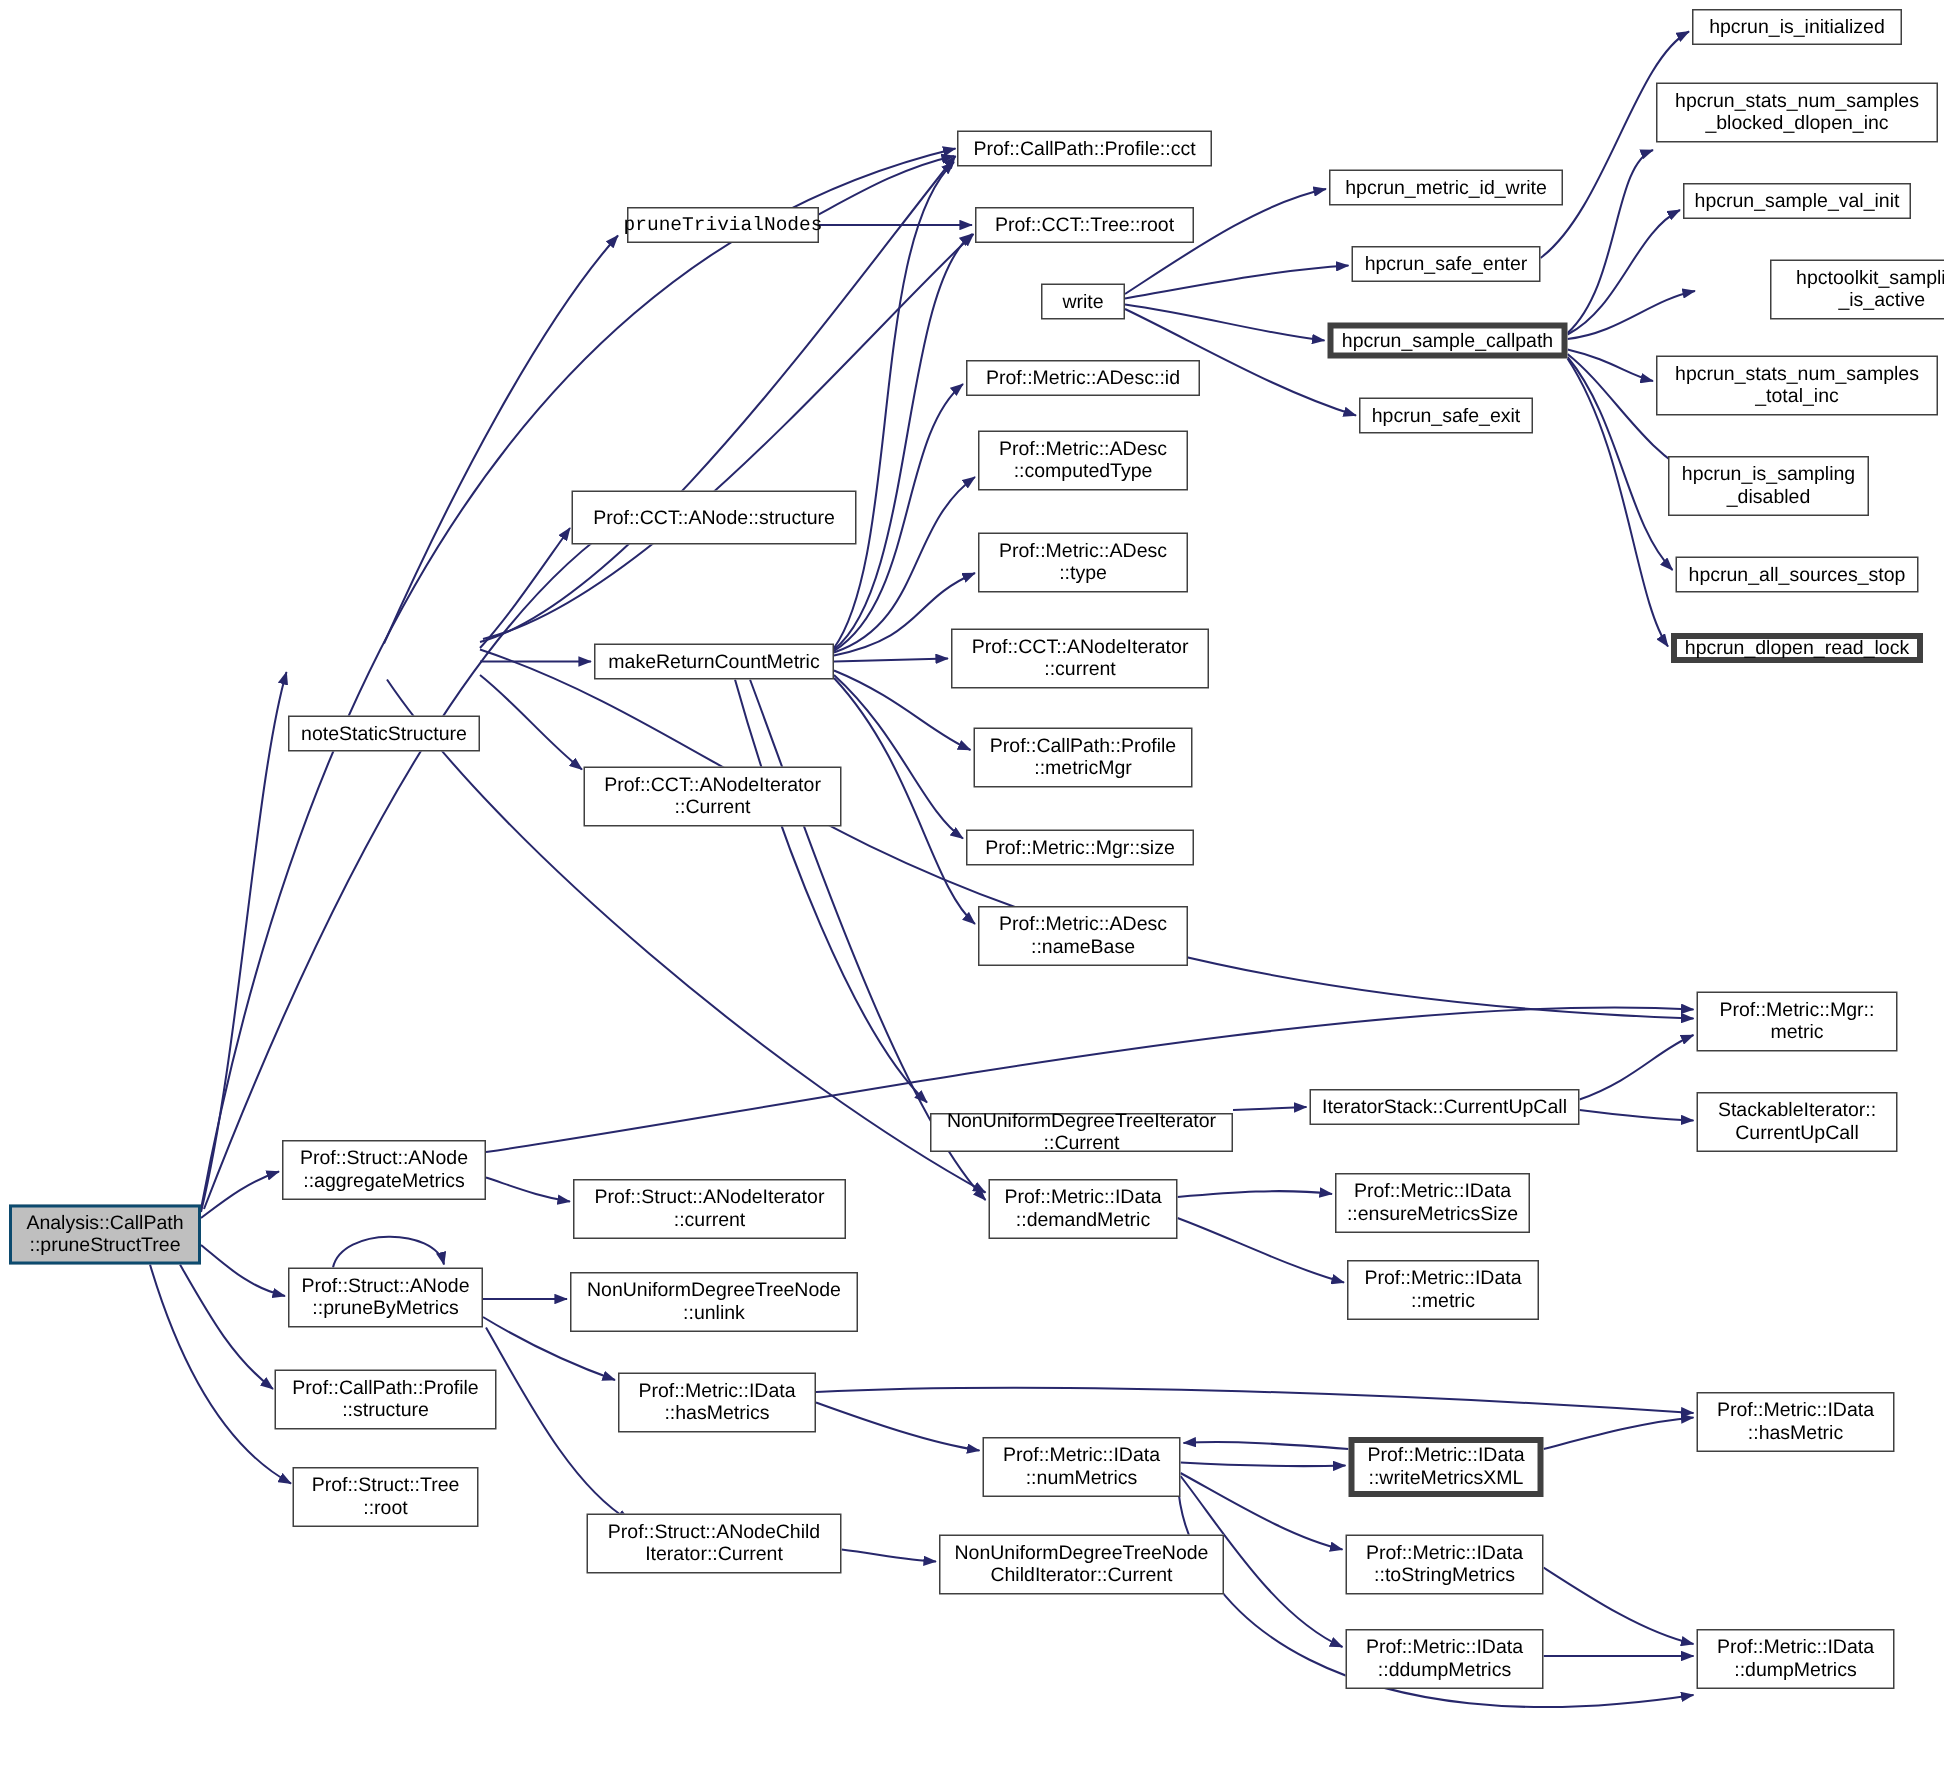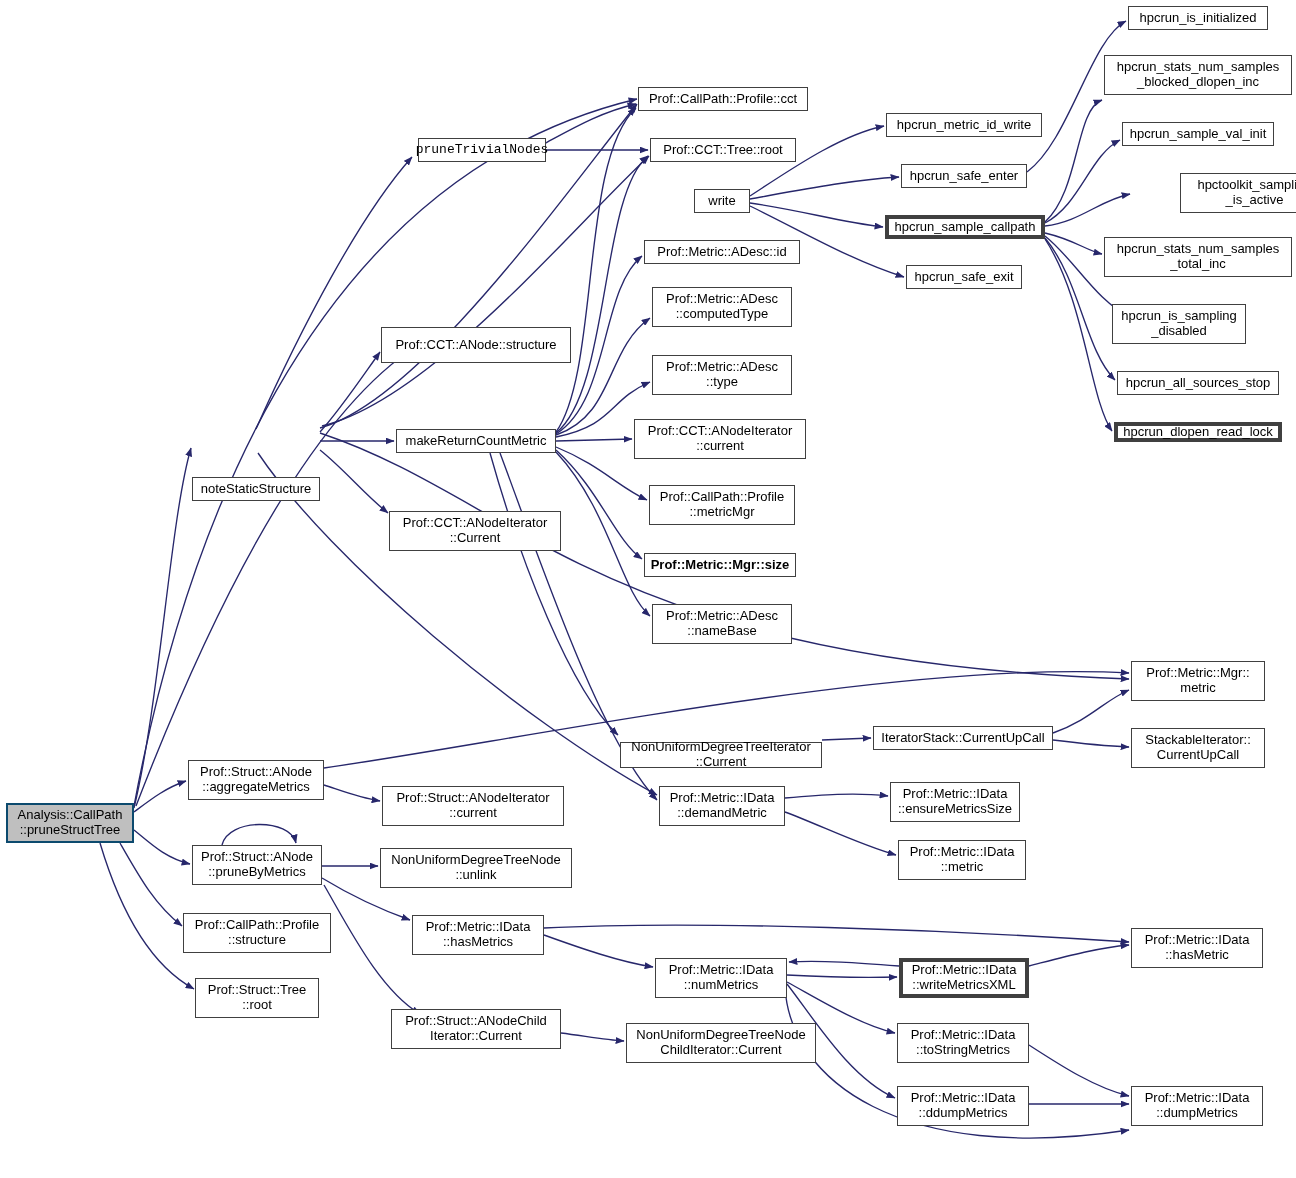--- a/index.html
+++ b/index.html
@@ -102,21 +102,21 @@
       <div class="node" style="left: 694px; top: 189px; width: 56px; height: 24px;">write</div>
       <div class="node" style="left: 644px; top: 240px; width: 156px; height: 24px;">Prof::Metric::ADesc::id</div>
       <div class="node" style="left: 652px; top: 287px; width: 140px; height: 40px;">Prof::Metric::ADesc
 ::computedType</div>
       <div class="node" style="left: 652px; top: 355px; width: 140px; height: 40px;">Prof::Metric::ADesc
 ::type</div>
       <div class="node" style="left: 634px; top: 419px; width: 172px; height: 40px;">Prof::CCT::ANodeIterator
 ::current</div>
       <div class="node" style="left: 649px; top: 485px; width: 146px; height: 40px;">Prof::CallPath::Profile
 ::metricMgr</div>
-      <div class="node" style="left: 644px; top: 553px; width: 152px; height: 24px; font-weight: bold;">Prof::Metric::Mgr::size</div>
+      <div class="node" style="left: 644px; top: 553px; width: 152px; height: 24px;">Prof::Metric::Mgr::size</div>
       <div class="node" style="left: 652px; top: 604px; width: 140px; height: 40px;">Prof::Metric::ADesc
 ::nameBase</div>
       <div class="node" style="left: 886px; top: 113px; width: 156px; height: 24px;">hpcrun_metric_id_write</div>
       <div class="node" style="left: 901px; top: 164px; width: 126px; height: 24px;">hpcrun_safe_enter</div>
       <div class="node red" style="left: 885px; top: 215px; width: 160px; height: 24px;">hpcrun_sample_callpath</div>
       <div class="node" style="left: 906px; top: 265px; width: 116px; height: 24px; text-align: center;">hpcrun_safe_exit</div>
       <div class="node" style="left: 1128px; top: 6px; width: 140px; height: 24px;">hpcrun_is_initialized</div>
       <div class="node" style="left: 1104px; top: 55px; width: 188px; height: 40px;">hpcrun_stats_num_samples
 _blocked_dlopen_inc</div>
       <div class="node" style="left: 1122px; top: 122px; width: 152px; height: 24px;">hpcrun_sample_val_init</div>

